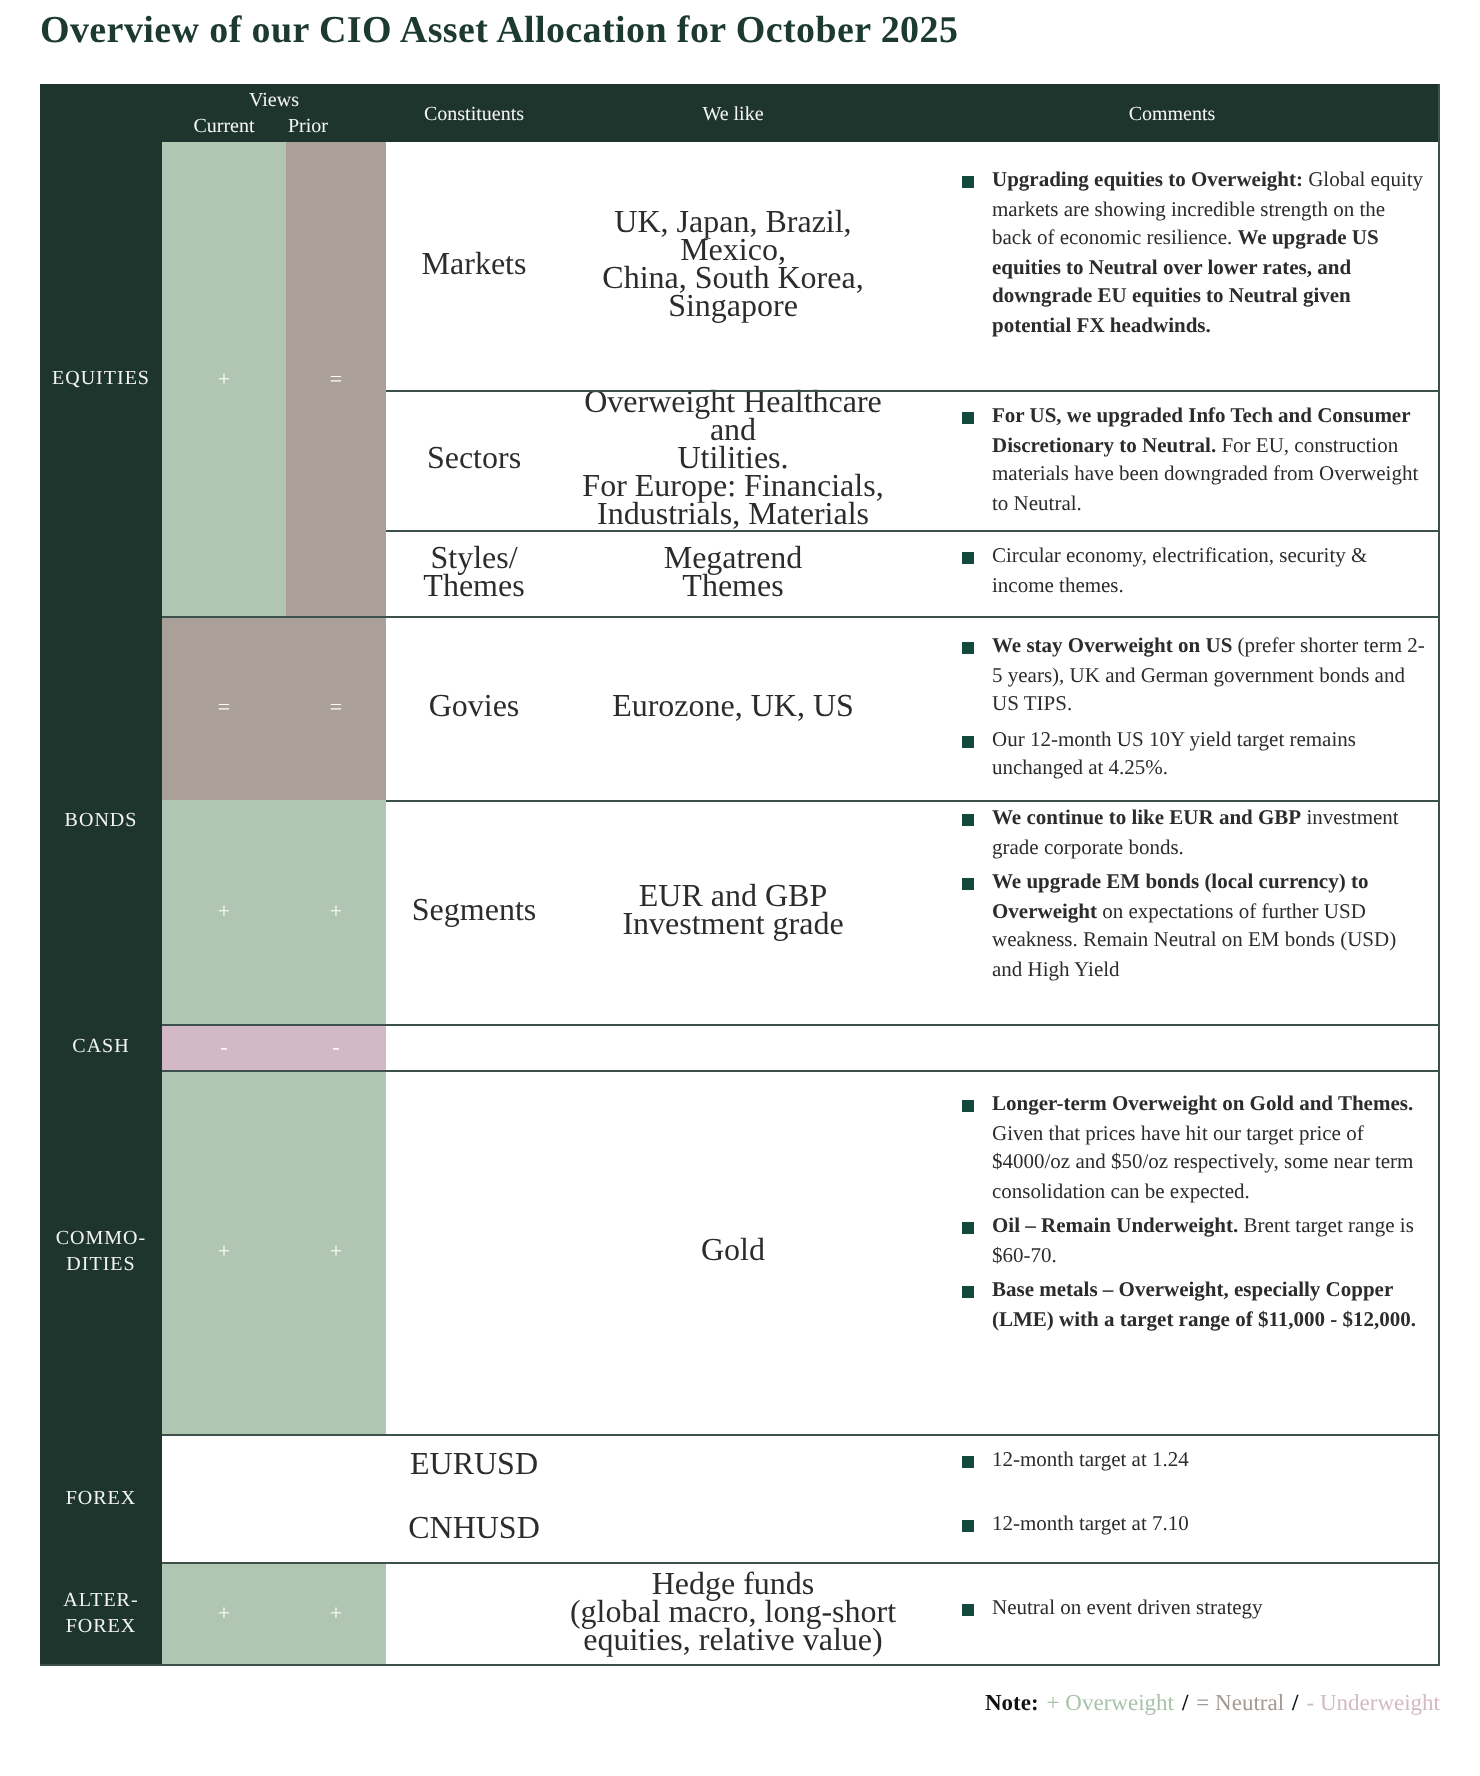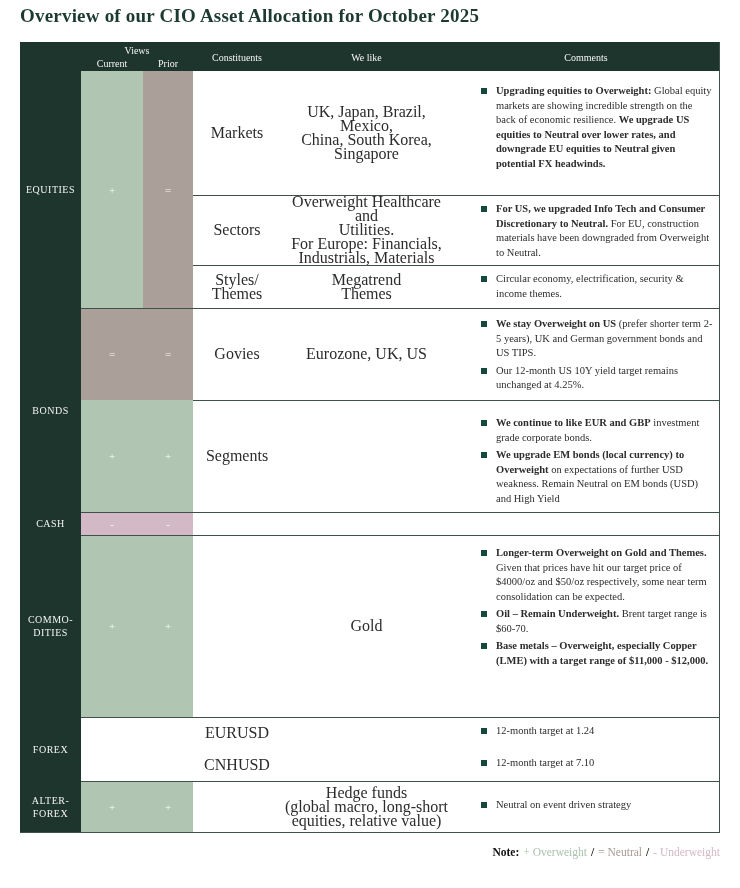--- a/index.html
+++ b/index.html
@@ -37,21 +37,21 @@
 <body>
 
 <div class="page">
 
   <div class="title">Overview of our CIO Asset Allocation for October 2025</div>
 
   <div class="tbl" id="tbl">
     <div class="hdr">
       <div class="hlabel" style="left:61px;  top:3px;  width:112px">Views</div>
       <div class="hlabel" style="left:61px;  top:16px; width:62px">Current</div>
-      <div class="hlabel" style="left:123px; top:16px; width:50px">Prior</div>
+      <div class="hlabel" style="left:109px; top:16px; width:50px">Prior</div>
       <div class="hlabel" style="left:173px; top:10px; width:88px">Constituents</div>
       <div class="hlabel" style="left:261px; top:10px; width:171px">We like</div>
       <div class="hlabel" style="left:432px; top:10px; width:268px">Comments</div>
     </div>
   <div class="acell side" style="left: 0px; top: 29px; width: 61px; height: 237px;">EQUITIES</div>
       <div class="acell vcell v-plus" style="left: 61px; top: 29px; width: 62px; height: 237px;">+</div>
       <div class="acell vcell v-eq" style="left: 123px; top: 29px; width: 50px; height: 237px;">=</div>
       <div class="acell con" style="left: 173px; top: 29px; width: 88px; height: 124px;">Markets</div>
       <div class="acell like" style="left: 261px; top: 29px; width: 171px; height: 124px;">UK, Japan, Brazil, Mexico,
 China, South Korea,
@@ -98,21 +98,23 @@
         </div>
         <div class="bul">
           <span class="sq"></span>
           <span><span>Our 12-month US 10Y yield target remains unchanged at 4.25%.</span></span>
         </div>
       </div>
       <div class="acell line" style="left: 173px; top: 358px; width: 527px; z-index: 5;"></div>
       <div class="acell vcell v-plus" style="left: 61px; top: 358px; width: 62px; height: 112px;">+</div>
       <div class="acell vcell v-plus" style="left: 123px; top: 358px; width: 50px; height: 112px;">+</div>
       <div class="acell con" style="left: 173px; top: 358px; width: 88px; height: 112px;">Segments</div>
-      <div class="acell com" style="left: 432px; top: 372px; width: 268px; height: 112px; padding-top: 2px;">
+      <div class="acell like" style="left: 261px; top: 358px; width: 171px; height: 112px;">EUR and GBP
+Investment grade</div>
+      <div class="acell com" style="left: 432px; top: 359px; width: 268px; height: 112px; padding-top: 2px;">
         <div class="bul">
           <span class="sq"></span>
           <span><span class="b">We continue to like EUR and GBP</span><span> investment grade corporate bonds.</span></span>
         </div>
         <div class="bul">
           <span class="sq"></span>
           <span><span class="b">We upgrade EM bonds (local currency) to Overweight</span><span> on expectations of further USD weakness. Remain Neutral on EM bonds (USD) and High Yield</span></span>
         </div>
       </div>
       <div class="acell line" style="left: 61px; top: 470px; width: 639px; z-index: 5;"></div>

